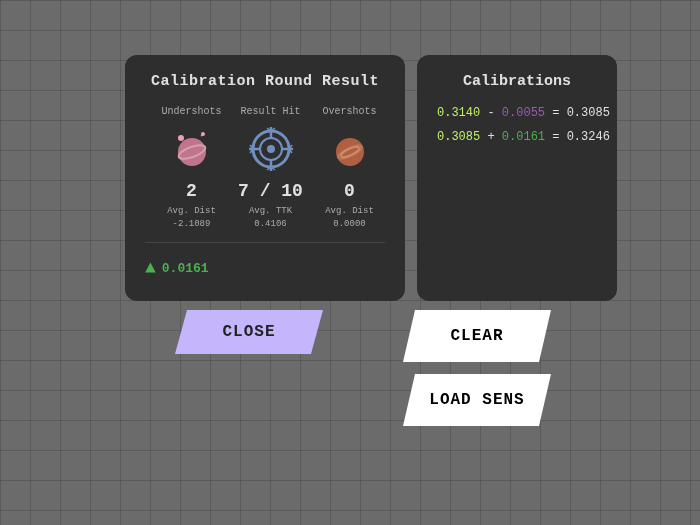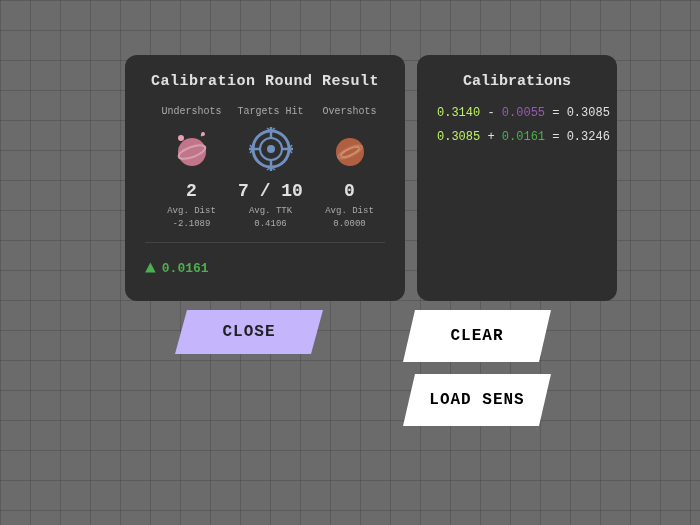--- a/index.html
+++ b/index.html
@@ -213,21 +213,21 @@
           </svg>
         </div>
         <div class="stat-value">2</div>
         <div class="stat-sub">
           <span>Avg. Dist</span><br>
           <span>-2.1089</span>
         </div>
       </div>
 
       <div class="stat-col">
-        <div class="stat-label">Targets Hit</div>
+        <div class="stat-label">Result Hit</div>
         <div class="stat-icon">
           <svg width="52" height="52" viewBox="0 0 52 52">
             <circle cx="26" cy="26" r="18" fill="none" stroke="#7090c0" stroke-width="3"></circle>
             <circle cx="26" cy="26" r="11" fill="none" stroke="#7090c0" stroke-width="2"></circle>
             <circle cx="26" cy="26" r="4" fill="#7090c0"></circle>
             <line x1="26" y1="4" x2="26" y2="15" stroke="#7090c0" stroke-width="2.5"></line>
             <line x1="26" y1="37" x2="26" y2="48" stroke="#7090c0" stroke-width="2.5"></line>
             <line x1="4" y1="26" x2="15" y2="26" stroke="#7090c0" stroke-width="2.5"></line>
             <line x1="37" y1="26" x2="48" y2="26" stroke="#7090c0" stroke-width="2.5"></line>
 

